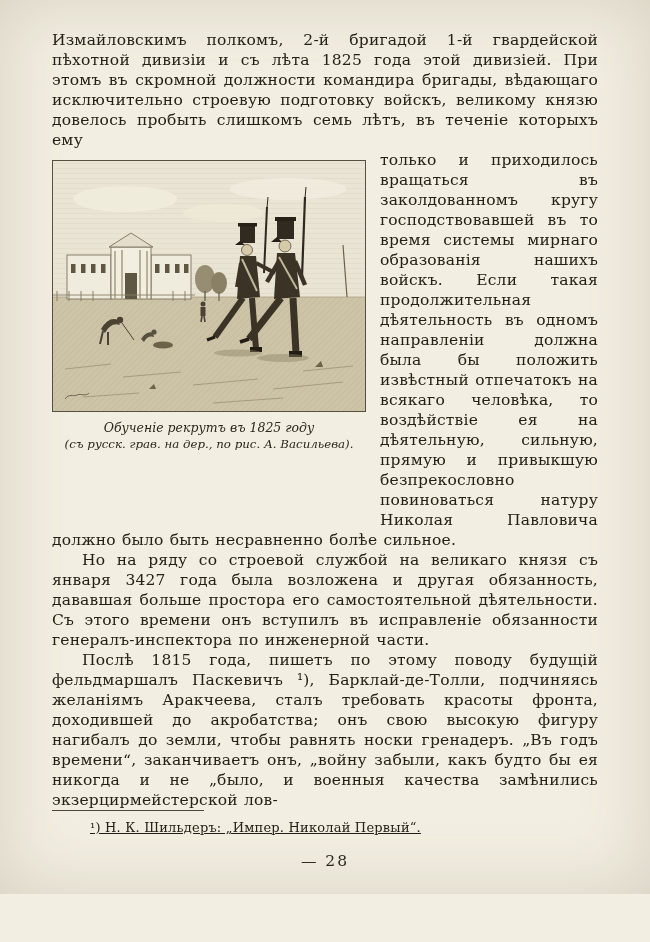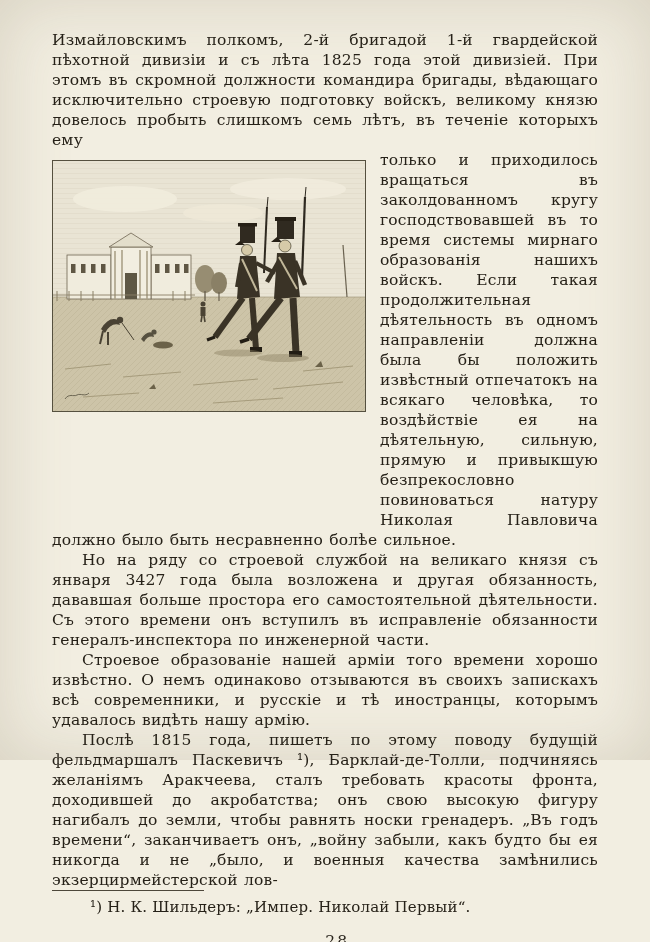--- a/index.html
+++ b/index.html
@@ -10,21 +10,21 @@
     width: 650px;
     height: 942px;
     background: #f2eee1;
     overflow: hidden;
     font-family: "DejaVu Serif", "Liberation Serif", serif;
     color: #262118;
   }
   .page {
     box-sizing: border-box;
     width: 650px;
-    height: 760px;
+    height: 894px;
     padding: 30px 52px 20px 52px;
     display: flex;
     flex-direction: column;
     box-shadow: inset 0 0 70px rgba(125,110,80,0.22);
   }
   .text-block p {
     margin: 0;
     font-size: 15.5px;
     line-height: 20px;
     text-align: justify;
@@ -58,24 +58,25 @@
   }
   .caption .credit { font-size: 11.8px; }
 
   .footer-area { margin-top: auto; }
   .footnote-rule {
     width: 152px;
     border-top: 1px solid #4d473a;
     margin: 0 0 8px 0;
   }
   .footnote {
-    font-size: 15px;
+    font-size: 13px;
     line-height: 17px;
     padding-left: 38px;
     letter-spacing: 0.2px;
+    text-decoration: underline;
   }
   .page-number {
     text-align: center;
     font-size: 15.5px;
     letter-spacing: 2px;
     margin-top: 16px;
     padding-bottom: 6px;
     color: #2b261e;
   }
 </style>
@@ -201,27 +202,30 @@
               <line x1="30" y1="236" x2="86" y2="232"></line>
               <line x1="160" y1="242" x2="230" y2="237"></line>
               <line x1="250" y1="210" x2="300" y2="205"></line>
             </g>
             <path d="M262 206 l6 -6 l2 6 z" fill="#6b6249"></path>
             <path d="M96 228 l5 -5 l2 5 z" fill="#6b6249"></path>
 
             <path d="M12 238 c4 -6 8 -2 12 -4 c4 -2 8 2 12 -2" stroke="#55503f" stroke-width="0.8" fill="none"></path>
           </svg>
         </div>
+        <figcaption class="caption">
+          <div>Обученіе рекрутъ въ 1825 году</div>
+          <div class="credit">(съ русск. грав. на дер., по рис. А. Васильева).</div>
+        </figcaption>
       </figure>
 
       <p>только и приходилось вращаться въ заколдованномъ кругу господствовавшей въ то время системы мирнаго образованія нашихъ войскъ. Если такая продолжительная дѣятельность въ одномъ направленіи должна была бы положить извѣстный отпечатокъ на всякаго человѣка, то воздѣйствіе ея на дѣятельную, сильную, прямую и привыкшую безпрекословно повиноваться натуру Николая Павловича должно было быть несравненно болѣе сильное.</p>
     </div>
 
     <p class="indent clear">Но на ряду со строевой службой на великаго князя съ января 3427 года была возложена и другая обязанность, дававшая больше простора его самостоятельной дѣятельности. Съ этого времени онъ вступилъ въ исправленіе обязанности генералъ-инспектора по инженерной части.</p>
-    <p class="indent">Строевое образованіе нашей арміи того времени хорошо извѣстно. О немъ одинаково отзываются въ своихъ запискахъ всѣ современники, и русскіе и тѣ иностранцы, которымъ удавалось видѣть нашу армію.</p>
     <p class="indent">Послѣ 1815 года, пишетъ по этому поводу будущій фельдмаршалъ Паскевичъ ¹), Барклай-де-Толли, подчиняясь желаніямъ Аракчеева, сталъ требовать красоты фронта, доходившей до акробатства; онъ свою высокую фигуру нагибалъ до земли, чтобы равнять носки гренадеръ. „Въ годъ времени“, заканчиваетъ онъ, „войну забыли, какъ будто бы ея никогда и не „было, и военныя качества замѣнились экзерцирмейстерской лов-</p>
   </div>
 
   <div class="footer-area">
     <div class="footnote-rule"></div>
     <div class="footnote">¹) Н. К. Шильдеръ: „Импер. Николай Первый“.</div>
     <div class="page-number">— 28</div>
   </div>
 
 </div>

